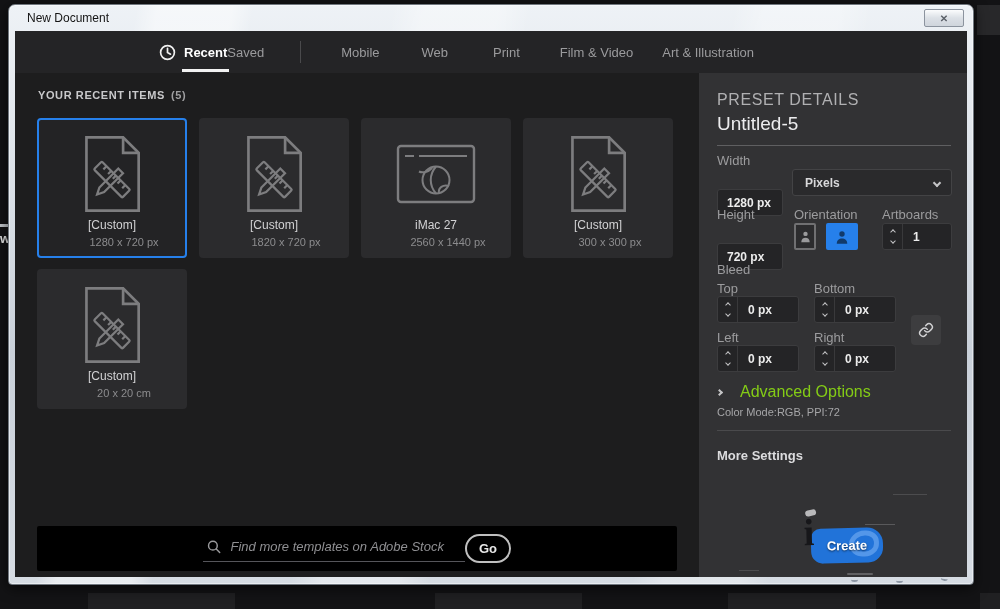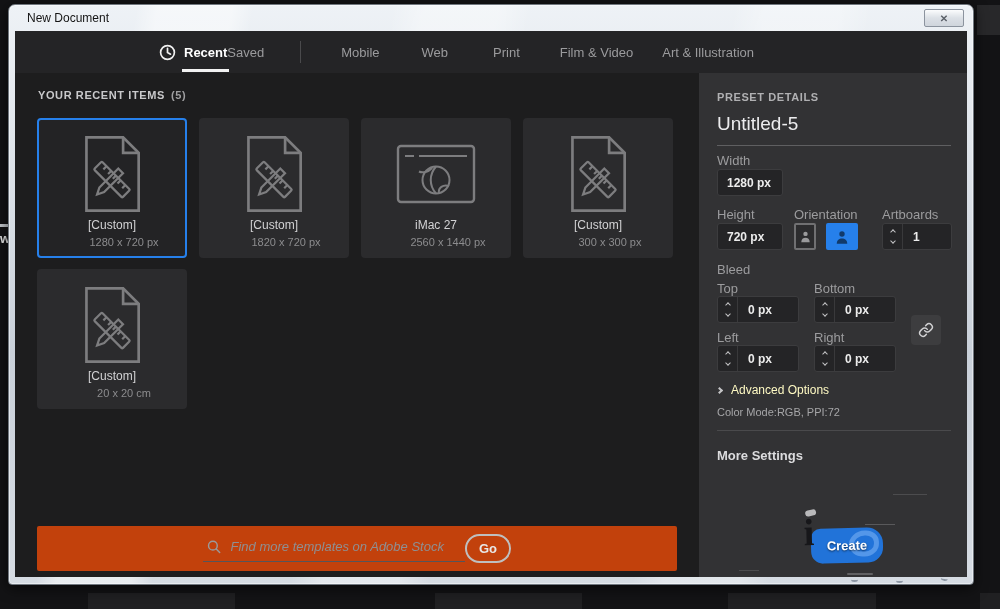--- a/index.html
+++ b/index.html
@@ -48,41 +48,41 @@
   .section-heading { position:absolute; left:23px; top:16px; font-size:11px; font-weight:700; letter-spacing:.6px; color:#c9c9cb; }
   .section-heading .count { color:#9f9fa1; font-weight:700; margin-left:6px; }
 
   .cards { position:absolute; left:22px; top:45px; width:662px; display:flex; flex-wrap:wrap; gap:11px 12px; }
   .card { width:150px; height:140px; background:#2b2b2d; border:2px solid transparent; border-radius:4px; cursor:pointer; position:relative; }
   .card.selected { border-color:#2680eb; background:#232325; }
   .card-icon { height:96px; display:flex; align-items:center; justify-content:center; padding-top:12px; }
   .card-title { text-align:center; font-size:12px; color:#d2d2d4; margin-top:2px; }
   .card-dims { text-align:center; font-size:11px; color:#8c8c8e; margin-top:4px;margin-left:24px; }
 
-  .stock-bar { position:absolute; left:22px; top:453px; width:640px; height:45px; background:#c2410c; border-radius:2px;
+  .stock-bar { position:absolute; left:22px; top:453px; width:640px; height:45px; background:#000000; border-radius:2px;
     display:flex; align-items:center; justify-content:center; }
   .search-field { display:flex; align-items:center; gap:9px; border-bottom:1px solid #55555a; padding:3px 4px 6px 4px; width:262px; }
   .search-field input { background:transparent; border:none; outline:none; width:100%; color:#cfcfd1; font-style:italic; font-size:13px; font-family:"Liberation Sans", sans-serif; }
   .search-field input::placeholder { color:#8f8f92; opacity:1; }
   .go-btn { width:46px; height:29px; border:2px solid #bfbfbf; border-radius:15px; background:transparent; color:#e8e8e8; font-size:13px; font-weight:700; cursor:pointer; font-family:"Liberation Sans", sans-serif; }
 
   
   .panel { position:absolute; right:0; top:0; width:268px; bottom:0; background:#323234; }
   .panel .abs { position:absolute; }
-  .p-heading { left:18px; top:18px; font-size:11px; font-weight:700; letter-spacing:.6px; color:#b0b0b2; }
+  .p-heading { left:18px; top:18px; font-size:16px; font-weight:400; letter-spacing:.6px; color:#b0b0b2; }
   .p-name { left:18px; top:40px; right:16px; font-size:19px; color:#ececee; padding-bottom:10px; border-bottom:1px solid #5f5f61; }
   .lbl { font-size:13px; color:#9c9c9e; }
   .lbl-width { left:18px; top:80px; } .lbl-height { left:18px; top:134px; }
   .lbl-orient { left:95px; top:134px; } .lbl-art { left:183px; top:134px; }
   .lbl-bleed { left:18px; top:189px; }
   .lbl-btop { left:18px; top:208px; } .lbl-bbottom { left:115px; top:208px; }
   .lbl-bleft { left:18px; top:257px; } .lbl-bright { left:115px; top:257px; }
 
   .field { background:#242426; border:1px solid #3c3c3e; border-radius:3px; color:#ececec; font-weight:700; font-size:12px; font-family:"Liberation Sans", sans-serif; }
-  input.field { padding-left:9px; }
+  input.field { padding-left:9px;margin-top:20px; }
   .in-width { left:18px; top:96px; width:66px; height:27px; }
   .in-height { left:18px; top:150px; width:66px; height:27px; }
   .dd-units { left:93px; top:96px; width:160px; height:27px; background:#2a2a2c; border:1px solid #434345; border-radius:3px;
     display:flex; align-items:center; justify-content:space-between; padding:0 11px 0 12px; color:#d8d8da; font-size:12px; font-weight:700; cursor:pointer; }
 
   .chev { display:inline-block; width:6px; height:6px; border-left:2px solid #c4c4c6; border-bottom:2px solid #c4c4c6; }
   .chev-down { transform:rotate(-45deg); }
   .chev-up { transform:rotate(135deg); }
   .chev-right { transform:rotate(-135deg); width:5px; height:5px; }
   .chev-sm { width:4px; height:4px; border-width:1.5px; }
@@ -97,21 +97,21 @@
   .stepper .val { flex:1; display:flex; align-items:center; padding-left:10px; color:#ececec; font-weight:700; font-size:12px; }
   .art-stepper { left:183px; top:150px; width:70px; height:27px; }
   .st-top { left:18px; top:223px; width:82px; height:27px; }
   .st-bottom { left:115px; top:223px; width:82px; height:27px; }
   .st-left { left:18px; top:272px; width:82px; height:27px; }
   .st-right { left:115px; top:272px; width:82px; height:27px; }
 
   .link-btn { left:212px; top:242px; width:30px; height:30px; background:#3d3d3f; border:none; border-radius:4px;
     display:flex; align-items:center; justify-content:center; cursor:pointer; }
 
-  .adv-row { left:18px; top:310px; display:flex; align-items:center; gap:9px; color:#fef9c3; font-size:12px; cursor:pointer; }
+  .adv-row { left:18px; top:310px; display:flex; align-items:center; gap:18px; color:#84cc16; font-size:16px; cursor:pointer; }
   .cmode { left:18px; top:333px; font-size:11px; color:#a6a6a8; }
   .pdiv { left:18px; right:16px; top:357px; height:1px; background:#4a4a4c; }
   .more { left:18px; top:375px; font-size:13px; font-weight:700; color:#dcdcde; cursor:pointer; }
 
   
   .create-glitch { left:112px; top:455px; width:72px; height:35px; background:#2173d9;
     border-radius:10px 16px 15px 12px; transform:rotate(-1.5deg);
     display:flex; align-items:center; justify-content:center; cursor:pointer; }
   .create-glitch .scribble { position:absolute; right:4px; top:3px; width:30px; height:26px;
     border:5px solid #66a3ee; border-radius:55% 45% 50% 48%; opacity:.75; }
@@ -292,20 +292,24 @@
           <button class="go-btn">Go</button>
         </div>
       </div>
 
       <div class="panel">
         <div class="abs p-heading">PRESET DETAILS</div>
         <div class="abs p-name">Untitled-5</div>
 
         <div class="abs lbl lbl-width">Width</div>
         <input class="abs field in-width" readonly="" value="1280 px" style="">
+        <div class="abs dd-units">
+          <span>Pixels</span>
+          <i class="chev chev-down"></i>
+        </div>
 
         <div class="abs lbl lbl-height">Height</div>
         <div class="abs lbl lbl-orient">Orientation</div>
         <div class="abs lbl lbl-art">Artboards</div>
         <input class="abs field in-height" readonly="" value="720 px" style="">
 
         <div class="abs orient-portrait">
           <svg width="13" height="17" viewBox="0 0 20 24" fill="#9a9a9c">
             <circle cx="10" cy="8" r="3.4"></circle>
               <path d="M3.5 21 c0-5 3-7 6.5-7 s6.5 2 6.5 7 Z"></path>

